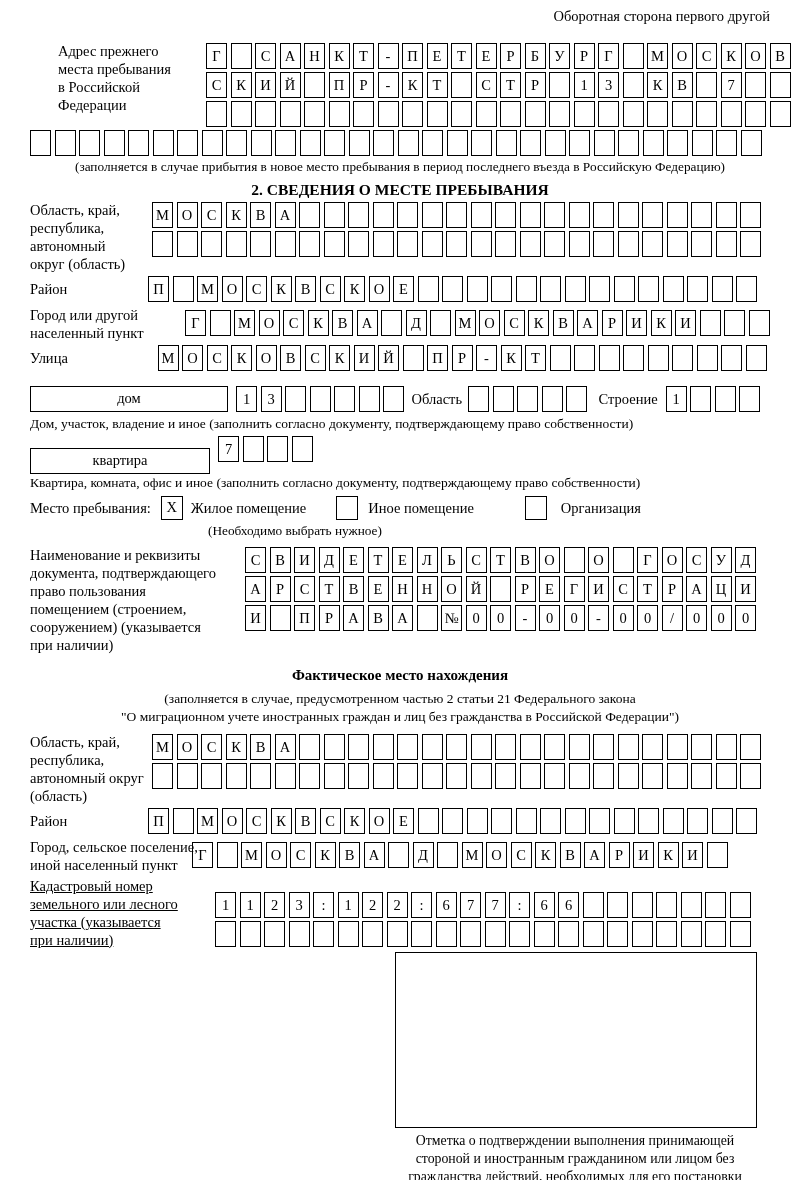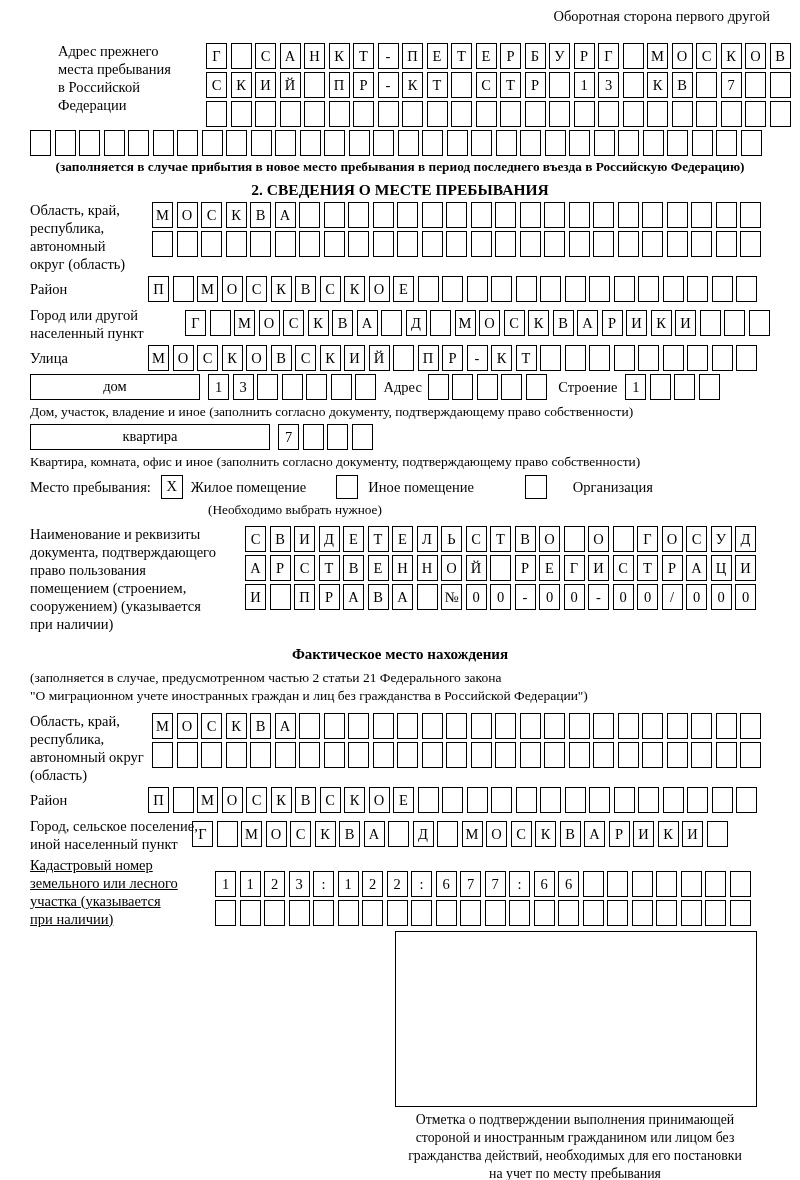--- a/index.html
+++ b/index.html
@@ -15,47 +15,47 @@
   .label{font-size:14.5px;line-height:1.24;}
   .label .ln{white-space:nowrap;}
   .cells-col{display:flex;flex-direction:column;}
   .cells-row{display:flex;flex-wrap:nowrap;margin-bottom:3px;}
   .cell{
     box-sizing:border-box;flex:0 0 21px;width:21px;height:26px;
     border:1.5px solid #000;margin-right:3.5px;
     display:flex;align-items:center;justify-content:center;
     font-size:14.5px;line-height:1;
   }
-  .caption{font-size:13.3px;text-align:center;margin:2px 0 6px 0;font-weight:bold;}
+  .caption{font-size:13.3px;text-align:center;margin:2px 0 6px 0;}
   .caption-left{font-size:13.5px;margin:1px 0 4px 0;}
   .sec-title{font-size:15.5px;font-weight:bold;text-align:center;margin:2px 0 3px 0;}
   .sub-title{font-size:15px;font-weight:bold;text-align:center;margin:12px 0 6px 0;}
   .named-box{
     box-sizing:border-box;height:26px;border:1.5px solid #000;
     display:flex;align-items:center;justify-content:center;
     font-size:14.5px;margin-right:8px;flex:0 0 auto;
   }
   .inline-lbl{font-size:14.5px;line-height:26px;white-space:nowrap;}
   .chk-row{display:flex;align-items:center;margin-top:4px;}
   .chk-box{
     box-sizing:border-box;width:22px;height:24px;border:1.5px solid #000;
     display:flex;align-items:center;justify-content:center;
     font-size:14.5px;flex:0 0 auto;
   }
   .chk-note{font-size:13.3px;margin:2px 0 8px 178px;font-family:Liberation Serif, serif;}
-  .mb2{margin-bottom:2px;} .mb3{margin-bottom:3px;} .mb4{margin-bottom:0;}
+  .mb2{margin-bottom:2px;} .mb3{margin-bottom:3px;} .mb4{margin-bottom:12px;justify-content:space-between;}
   .stamp-box{
     box-sizing:border-box;width:362px;height:176px;border:1.8px solid #000;
     margin-left:365px;margin-top:2px;
   }
   .stamp-caption{
     width:478px;margin:4px 0 0 306px;text-align:center;
     font-size:13.8px;line-height:1.3;
   }
-  .fact-cap{font-size:13.5px;line-height:1.35;margin-bottom:8px;}
+  .fact-cap{font-size:13.5px;text-align:center;line-height:1.35;margin-bottom:8px;}
 </style>
 </head>
 <body>
 
 <div class="hdr-note">Оборотная сторона первого другой</div>
 
 <div class="frow">
   <div class="label" style="width:148px;flex:0 0 148px;margin-left:28px;">
       <div class="ln">Адрес прежнего</div>
       <div class="ln">места пребывания</div>
@@ -333,67 +333,67 @@
       <span class="cell"></span>
       <span class="cell"></span>
       <span class="cell"></span>
       <span class="cell"></span>
       <span class="cell"></span>
       <span class="cell"></span>
     </div>
 </div>
 
 <div class="frow">
-  <div class="named-box" style="width:170px;">дом</div>
+  <div class="named-box" style="width:198px;">дом</div>
   <div class="cells-row">
       <span class="cell">1</span>
       <span class="cell">3</span>
       <span class="cell"></span>
       <span class="cell"></span>
       <span class="cell"></span>
       <span class="cell"></span>
       <span class="cell"></span>
     </div>
-  <div class="inline-lbl" style="margin:0 6px 0 4px;">Адрес</div>
+  <div class="inline-lbl" style="margin:0 6px 0 4px;">Область</div>
   <div class="cells-row">
       <span class="cell"></span>
       <span class="cell"></span>
       <span class="cell"></span>
       <span class="cell"></span>
       <span class="cell"></span>
     </div>
   <div class="inline-lbl" style="margin:0 8px 0 8px;">Строение</div>
   <div class="cells-row">
       <span class="cell">1</span>
       <span class="cell"></span>
       <span class="cell"></span>
       <span class="cell"></span>
     </div>
 </div>
 <div class="caption-left">Дом, участок, владение и иное (заполнить согласно документу, подтверждающему право собственности)</div>
 
 <div class="frow">
-  <div class="named-box" style="width:240px;">квартира</div>
+  <div class="named-box" style="width:180px;margin-top:12px;">квартира</div>
   <div class="cells-row">
       <span class="cell">7</span>
       <span class="cell"></span>
       <span class="cell"></span>
       <span class="cell"></span>
     </div>
 </div>
 <div class="caption-left">Квартира, комната, офис и иное (заполнить согласно документу, подтверждающему право собственности)</div>
 
 <div class="chk-row">
   <span class="inline-lbl" style="margin-right:10px;">Место пребывания:</span>
   <span class="chk-box">X</span>
   <span class="inline-lbl" style="margin:0 30px 0 8px;">Жилое помещение</span>
   <span class="chk-box"></span>
   <span class="inline-lbl" style="margin:0 51px 0 10px;">Иное помещение</span>
   <span class="chk-box"></span>
-  <span class="inline-lbl" style="margin-left:26px;">Организация</span>
+  <span class="inline-lbl" style="margin-left:14px;">Организация</span>
 </div>
 <div class="chk-note">(Необходимо выбрать нужное)</div>
 
 <div class="frow">
   <div class="label" style="width:215px;flex:0 0 215px;">
       <div class="ln">Наименование и реквизиты</div>
       <div class="ln">документа, подтверждающего</div>
       <div class="ln">право пользования</div>
       <div class="ln">помещением (строением,</div>
       <div class="ln">сооружением) (указывается</div>

